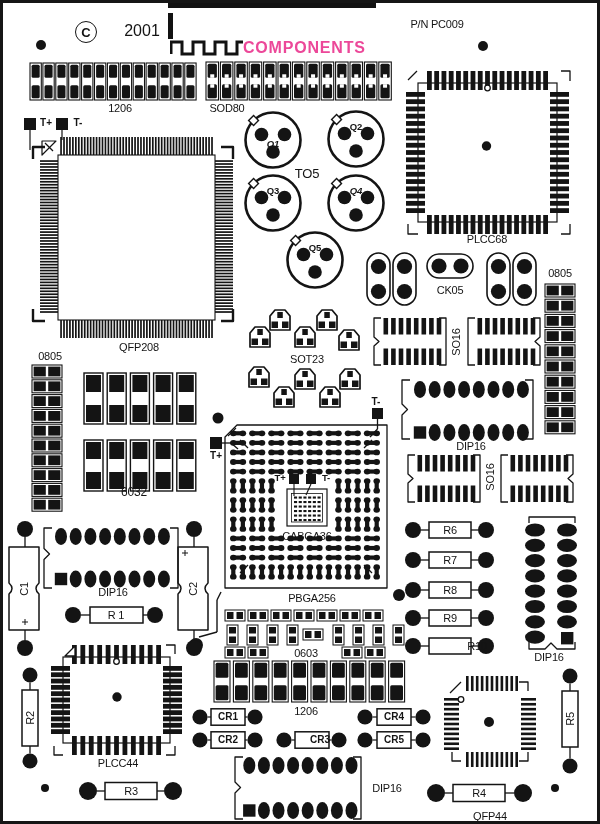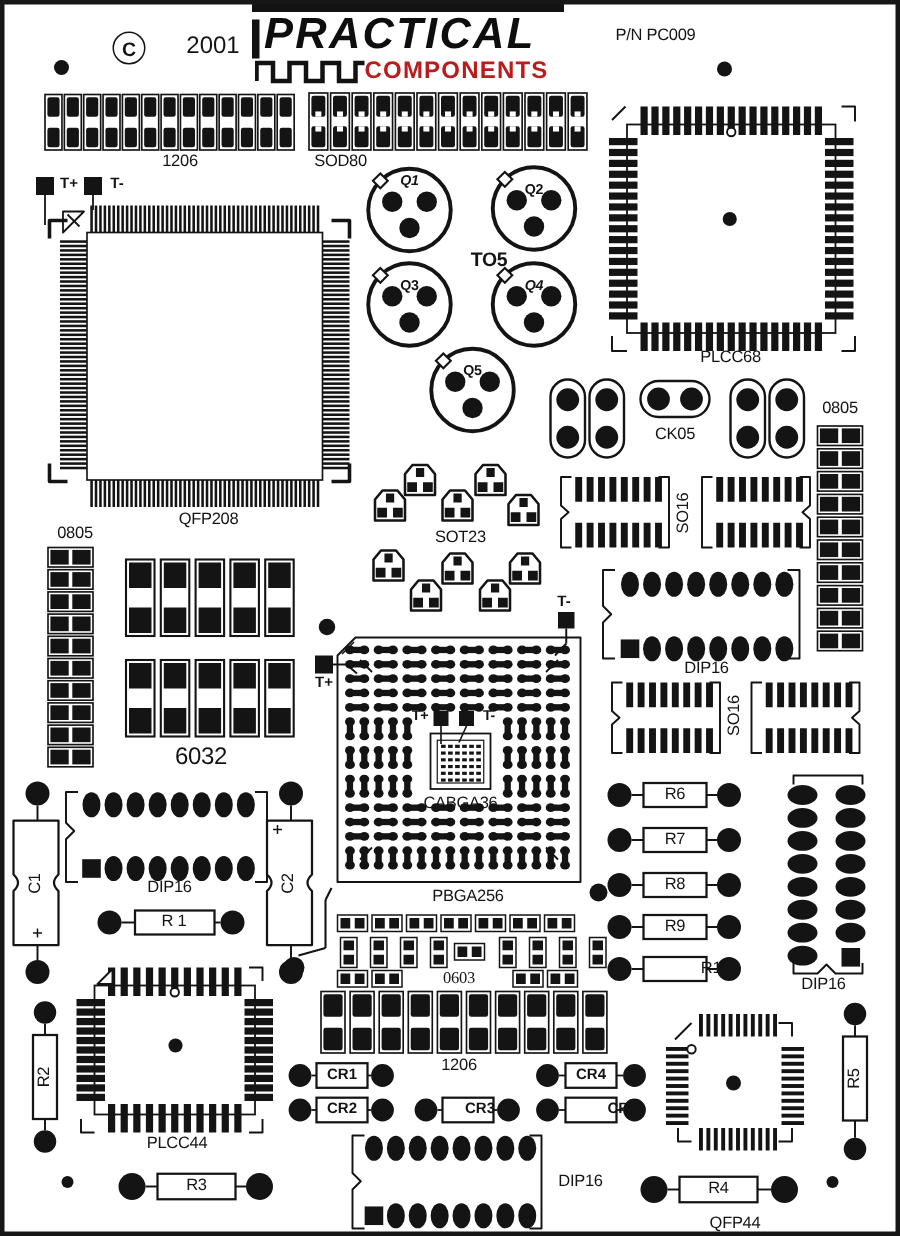--- a/index.html
+++ b/index.html
@@ -14,34 +14,33 @@
   .labc.b{font-weight:700;font-size:10px;letter-spacing:0;}
   .labc.big{font-size:16px;letter-spacing:0;}
   #copyright-circle{position:absolute;left:75px;top:21px;width:22px;height:22px;border:1.6px solid #141414;
         border-radius:50%;display:flex;align-items:center;justify-content:center;
         font:700 13px "Liberation Sans",sans-serif;color:#141414;box-sizing:border-box;z-index:5;}
   #logo-topbar{position:absolute;left:168px;top:0;width:208px;height:8px;background:#121212;}
   #logo-vbar{position:absolute;left:168px;top:13px;width:5px;height:26px;background:#121212;}
   #brand-line1{position:absolute;left:176px;top:9px;font:italic 700 29px/1 "Liberation Sans",sans-serif;
         letter-spacing:1.5px;color:#0e0e0e;}
   #brand-line2{position:absolute;left:243px;top:40px;font:700 16px/1 "Liberation Sans",sans-serif;
-        letter-spacing:0.8px;color:#b91c1c;}
+        letter-spacing:0.8px;color:#ec4899;}
   #logo-wave{position:absolute;left:170px;top:39px;}
 </style>
 </head>
 <body>
 
 <div id="board">
   <div id="frame"></div>
 
   <div id="copyright-circle">C</div>
   <span class="labc big" style="left:142px;top:31px;">2001</span>
   <div id="logo-topbar"></div>
   <div id="logo-vbar"></div>
-  <span id="brand-line1">PRACTICAL</span>
   <svg id="logo-wave" width="74" height="17" viewBox="0 0 74 17">
     <path d="M1,15 V3 H12 V15 H23 V3 H34 V15 H45 V3 H56 V15 H67 V3 H73" fill="none" stroke="#121212" stroke-width="3"></path>
   </svg>
   <span id="brand-line2">COMPONENTS</span>
   <span class="labc" style="left:437px;top:24px;">P/N PC009</span>
 
   <div class="cmp" style="left:0;top:0;width:600px;height:824px;pointer-events:none;">
       <svg width="600" height="824" viewBox="0 0 600 824" style="position: absolute; left: 0px; top: 0px; overflow: visible;">
         <circle cx="41" cy="45" r="5" fill="#141414"></circle>
         <circle cx="483" cy="46" r="5" fill="#141414"></circle>
@@ -501,26 +500,26 @@
         <rect x="93.0575" y="77.0575" width="7" height="7" fill="#fff" stroke="#141414" stroke-width="1.4" transform="rotate(45 96.5575 80.5575)"></rect>
         <circle cx="104.5" cy="94.5" r="6.8" fill="#141414"></circle>
         <circle cx="127.5" cy="94.5" r="6.8" fill="#141414"></circle>
         <circle cx="116" cy="112" r="6.8" fill="#141414"></circle>
         <circle cx="75" cy="157" r="27.5" fill="#fff" stroke="#141414" stroke-width="2.6"></circle>
         <rect x="52.057500000000005" y="134.0575" width="7" height="7" fill="#fff" stroke="#141414" stroke-width="1.4" transform="rotate(45 55.557500000000005 137.5575)"></rect>
         <circle cx="63.5" cy="151.5" r="6.8" fill="#141414"></circle>
         <circle cx="86.5" cy="151.5" r="6.8" fill="#141414"></circle>
         <circle cx="75" cy="169" r="6.8" fill="#141414"></circle>
       </svg>
-    <span class="labc s" style="left:33px;top:18px;font-style:italic;">Q1</span>
+    <span class="labc s" style="left:33px;top:41px;font-style:italic;">Q1</span>
     <span class="labc s" style="left:116px;top:24px;">Q2</span>
     <span class="labc s" style="left:33px;top:88px;">Q3</span>
     <span class="labc s" style="left:116px;top:88px;font-style:italic;">Q4</span>
     <span class="labc s" style="left:75px;top:145px;">Q5</span>
-    <span class="labc" style="left:86px;top:70px;font-size:13px;font-weight:bold;">TO5</span>
+    <span class="labc" style="left:67px;top:70px;font-size:13px;">TO5</span>
   </div>
 
   <div class="cmp" style="left:358px;top:246px;width:188px;height:64px;">
       <svg width="188" height="64" viewBox="0 0 188 64" style="position: absolute; left: 0px; top: 0px; overflow: visible;">
         <rect x="9" y="7" width="23" height="52" rx="11.5" fill="#fff" stroke="#141414" stroke-width="1.6"></rect>
         <circle cx="20.5" cy="20.5" r="7.6" fill="#141414"></circle>
         <circle cx="20.5" cy="45.5" r="7.6" fill="#141414"></circle>
         <rect x="35" y="7" width="23" height="52" rx="11.5" fill="#fff" stroke="#141414" stroke-width="1.6"></rect>
         <circle cx="46.5" cy="20.5" r="7.6" fill="#141414"></circle>
         <circle cx="46.5" cy="45.5" r="7.6" fill="#141414"></circle>
@@ -743,21 +742,21 @@
         <rect x="50.4" y="74" width="19" height="51" fill="#fff" stroke="#141414" stroke-width="1.4"></rect>
         <rect x="52.4" y="76" width="15" height="17" fill="#141414"></rect>
         <rect x="52.4" y="106" width="15" height="17" fill="#141414"></rect>
         <rect x="73.6" y="74" width="19" height="51" fill="#fff" stroke="#141414" stroke-width="1.4"></rect>
         <rect x="75.6" y="76" width="15" height="17" fill="#141414"></rect>
         <rect x="75.6" y="106" width="15" height="17" fill="#141414"></rect>
         <rect x="96.8" y="74" width="19" height="51" fill="#fff" stroke="#141414" stroke-width="1.4"></rect>
         <rect x="98.8" y="76" width="15" height="17" fill="#141414"></rect>
         <rect x="98.8" y="106" width="15" height="17" fill="#141414"></rect>
       </svg>
-    <span class="labc" style="left:54px;top:139px;font-size:16px;">6032</span>
+    <span class="labc" style="left:54px;top:126px;font-size:12px;">6032</span>
   </div>
 
   <div class="cmp" style="left:240px;top:300px;width:132px;height:116px;">
       <svg width="132" height="116" viewBox="0 0 132 116" style="position: absolute; left: 0px; top: 0px; overflow: visible;">
         <path d="M30,16 L35,10 H45 L50,16 V30 H30 Z" stroke="#141414" stroke-width="1.7" fill="#fff" stroke-linejoin="round"></path>
         <rect x="37.3" y="12" width="5.5" height="6" fill="#141414"></rect>
         <rect x="31.5" y="21.5" width="6.5" height="6.5" fill="#141414"></rect>
         <rect x="42" y="21.5" width="6.5" height="6.5" fill="#141414"></rect>
         <path d="M77,16 L82,10 H92 L97,16 V30 H77 Z" stroke="#141414" stroke-width="1.7" fill="#fff" stroke-linejoin="round"></path>
         <rect x="84.3" y="12" width="5.5" height="6" fill="#141414"></rect>
@@ -1369,21 +1368,21 @@
         <rect x="37" y="44" width="20" height="11" fill="#fff" stroke="#141414" stroke-width="1"></rect>
         <rect x="39" y="46" width="6.5" height="7" fill="#141414"></rect>
         <rect x="48.5" y="46" width="6.5" height="7" fill="#141414"></rect>
         <rect x="131" y="44" width="20" height="11" fill="#fff" stroke="#141414" stroke-width="1"></rect>
         <rect x="133" y="46" width="6.5" height="7" fill="#141414"></rect>
         <rect x="142.5" y="46" width="6.5" height="7" fill="#141414"></rect>
         <rect x="154" y="44" width="20" height="11" fill="#fff" stroke="#141414" stroke-width="1"></rect>
         <rect x="156" y="46" width="6.5" height="7" fill="#141414"></rect>
         <rect x="165.5" y="46" width="6.5" height="7" fill="#141414"></rect>
       </svg>
-    <span class="labc" style="left:95px;top:50px;font-family:Liberation Serif, serif;">0603</span>
+    <span class="labc" style="left:95px;top:50px;">0603</span>
   </div>
 
   <div class="cmp" style="left:203px;top:656px;width:200px;height:64px;">
       <svg width="200" height="64" viewBox="0 0 200 64" style="position: absolute; left: 0px; top: 0px; overflow: visible;">
         <rect x="11" y="5" width="16" height="41" fill="#fff" stroke="#141414" stroke-width="1.1"></rect>
         <rect x="12.6" y="6.8" width="12.8" height="15" fill="#141414" rx="1.5"></rect>
         <rect x="12.6" y="29.200000000000003" width="12.8" height="15" fill="#141414" rx="1.5"></rect>
         <rect x="30.4" y="5" width="16" height="41" fill="#fff" stroke="#141414" stroke-width="1.1"></rect>
         <rect x="32" y="6.8" width="12.8" height="15" fill="#141414" rx="1.5"></rect>
         <rect x="32" y="29.200000000000003" width="12.8" height="15" fill="#141414" rx="1.5"></rect>
@@ -1524,21 +1523,21 @@
     <span class="labc b" style="left:39px;top:12px;">CR4</span>
   </div>
   <div class="cmp" style="left:355px;top:728px;width:80px;height:24px;">
       <svg width="80" height="24" viewBox="0 0 80 24" style="position: absolute; left: 0px; top: 0px; overflow: visible;">
         <circle cx="10" cy="12" r="7.6" fill="#141414"></circle>
         <line x1="17.6" y1="12" x2="22" y2="12" stroke="#141414" stroke-width="1.2"></line>
         <rect x="22" y="3.8" width="34" height="16.4" fill="#fff" stroke="#141414" stroke-width="1.5"></rect>
         <line x1="56" y1="12" x2="60.4" y2="12" stroke="#141414" stroke-width="1.2"></line>
         <circle cx="68" cy="12" r="7.6" fill="#141414"></circle>
       </svg>
-    <span class="labc b" style="left:39px;top:12px;margin-left:21px;">CR5</span>
+    <span class="labc b" style="left:39px;top:12px;">CR5</span>
   </div>
 
   <div class="cmp" style="left:438px;top:668px;width:104px;height:116px;">
       <svg width="104" height="116" viewBox="0 0 104 116" style="position: absolute; left: 0px; top: 0px; overflow: visible;">
         <rect x="28" y="8" width="2.6" height="15" fill="#141414"></rect>
         <rect x="28" y="84" width="2.6" height="15" fill="#141414"></rect>
         <rect x="32.94" y="8" width="2.6" height="15" fill="#141414"></rect>
         <rect x="32.94" y="84" width="2.6" height="15" fill="#141414"></rect>
         <rect x="37.88" y="8" width="2.6" height="15" fill="#141414"></rect>
         <rect x="37.88" y="84" width="2.6" height="15" fill="#141414"></rect>

